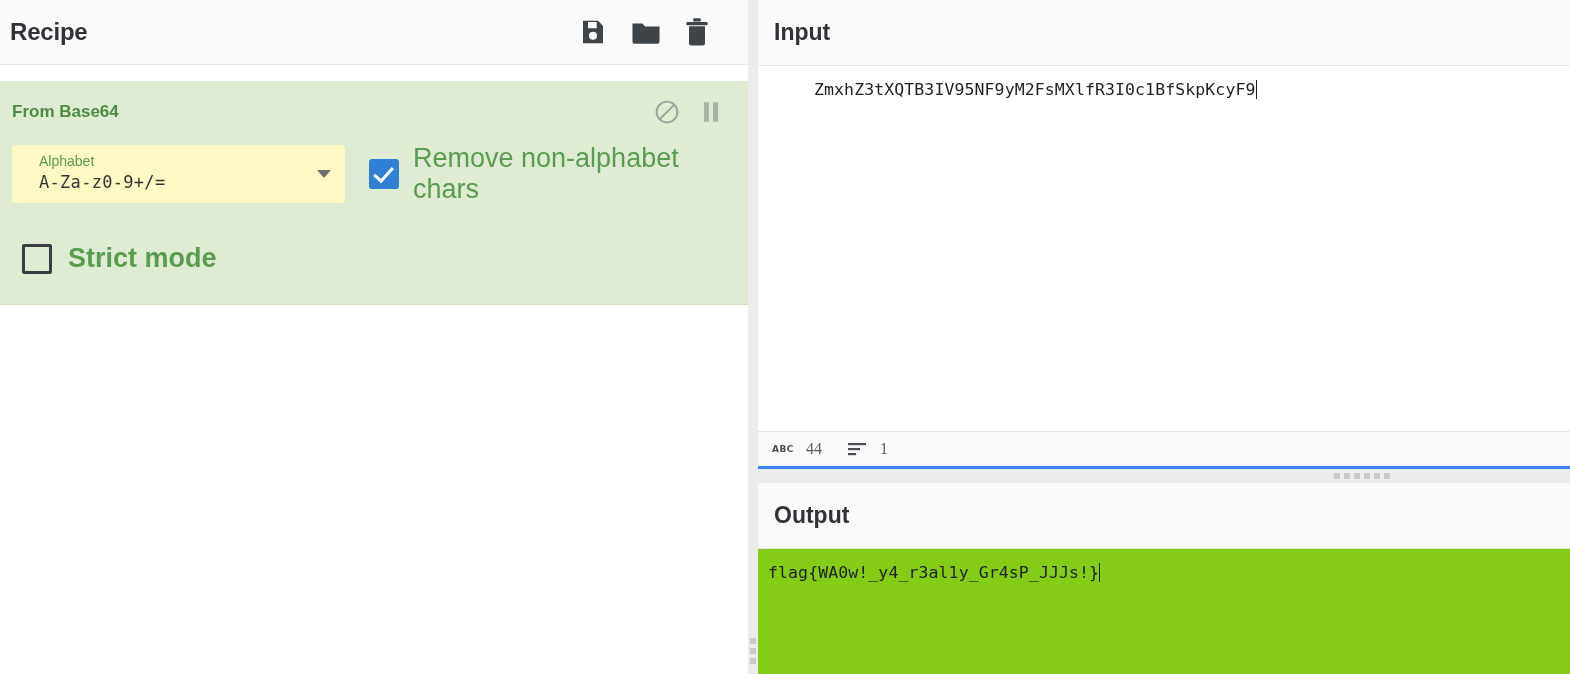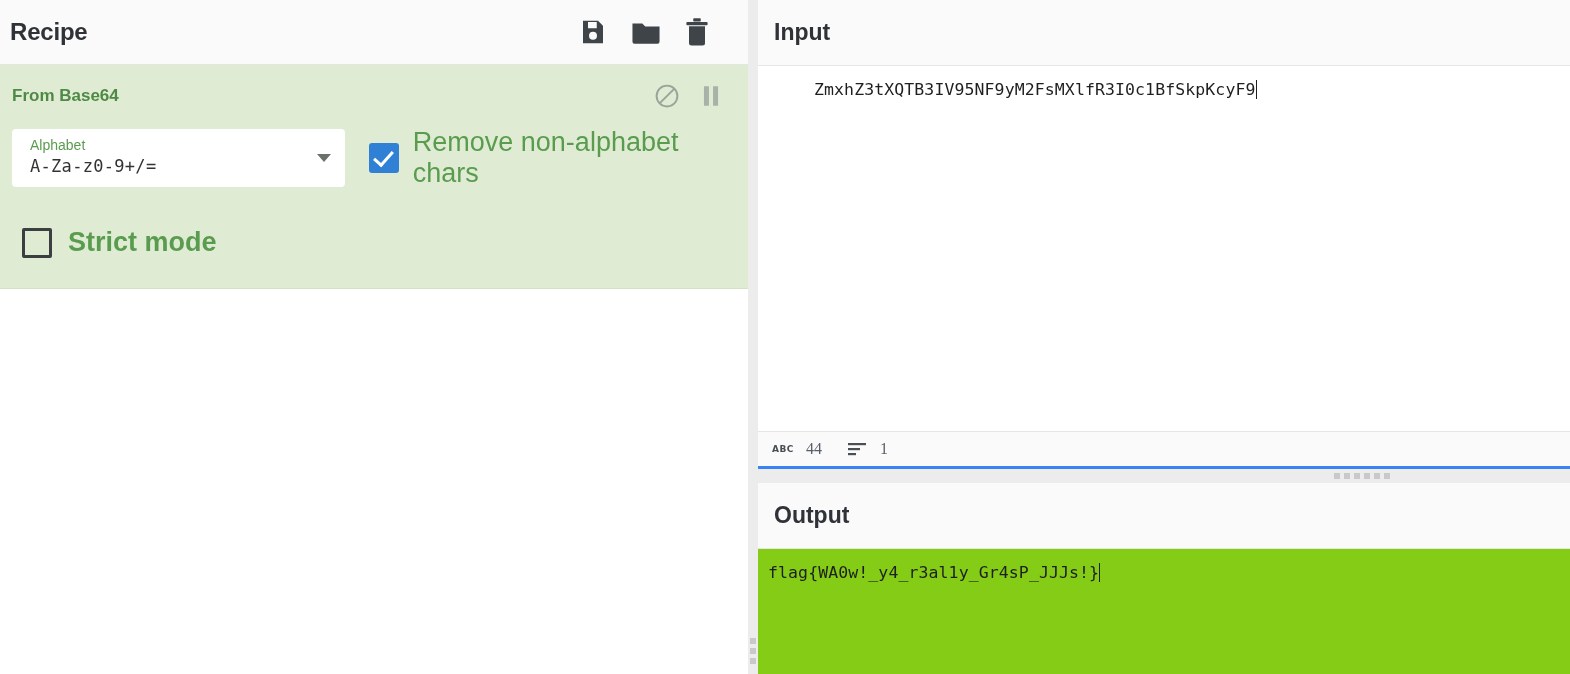--- a/index.html
+++ b/index.html
@@ -51,20 +51,21 @@
     gap: 22px;
     padding-right: 20px;
   }
   .title-icons svg { display: block; fill: #3f4448; }
 
   .op-block {
     background: #dfecd3;
     border-bottom: 1px solid #d4e3c6;
     padding: 0;
     flex: 0 0 auto;
+    margin-top: 16px;
   }
   .op-head {
     height: 62px;
     display: flex;
     align-items: center;
     justify-content: space-between;
     padding: 0 26px 0 12px;
     box-sizing: border-box;
   }
   .op-name {
@@ -79,25 +80,25 @@
     padding: 0 12px 30px 12px;
   }
   .arg-row {
     display: flex;
     align-items: center;
     gap: 0;
   }
   .select-field {
     width: 345px;
     height: 58px;
-    background: #ffffff;
+    background: #fef9c3;
     border-radius: 4px;
     position: relative;
     box-sizing: border-box;
-    padding: 7px 34px 0 18px;
+    padding: 7px 34px 0 27px;
   }
   .select-label {
     font-size: 14px;
     color: #5a9c4f;
     line-height: 18px;
   }
   .select-value {
     font-family: "DejaVu Sans Mono", monospace;
     font-size: 17px;
     color: #333333;

